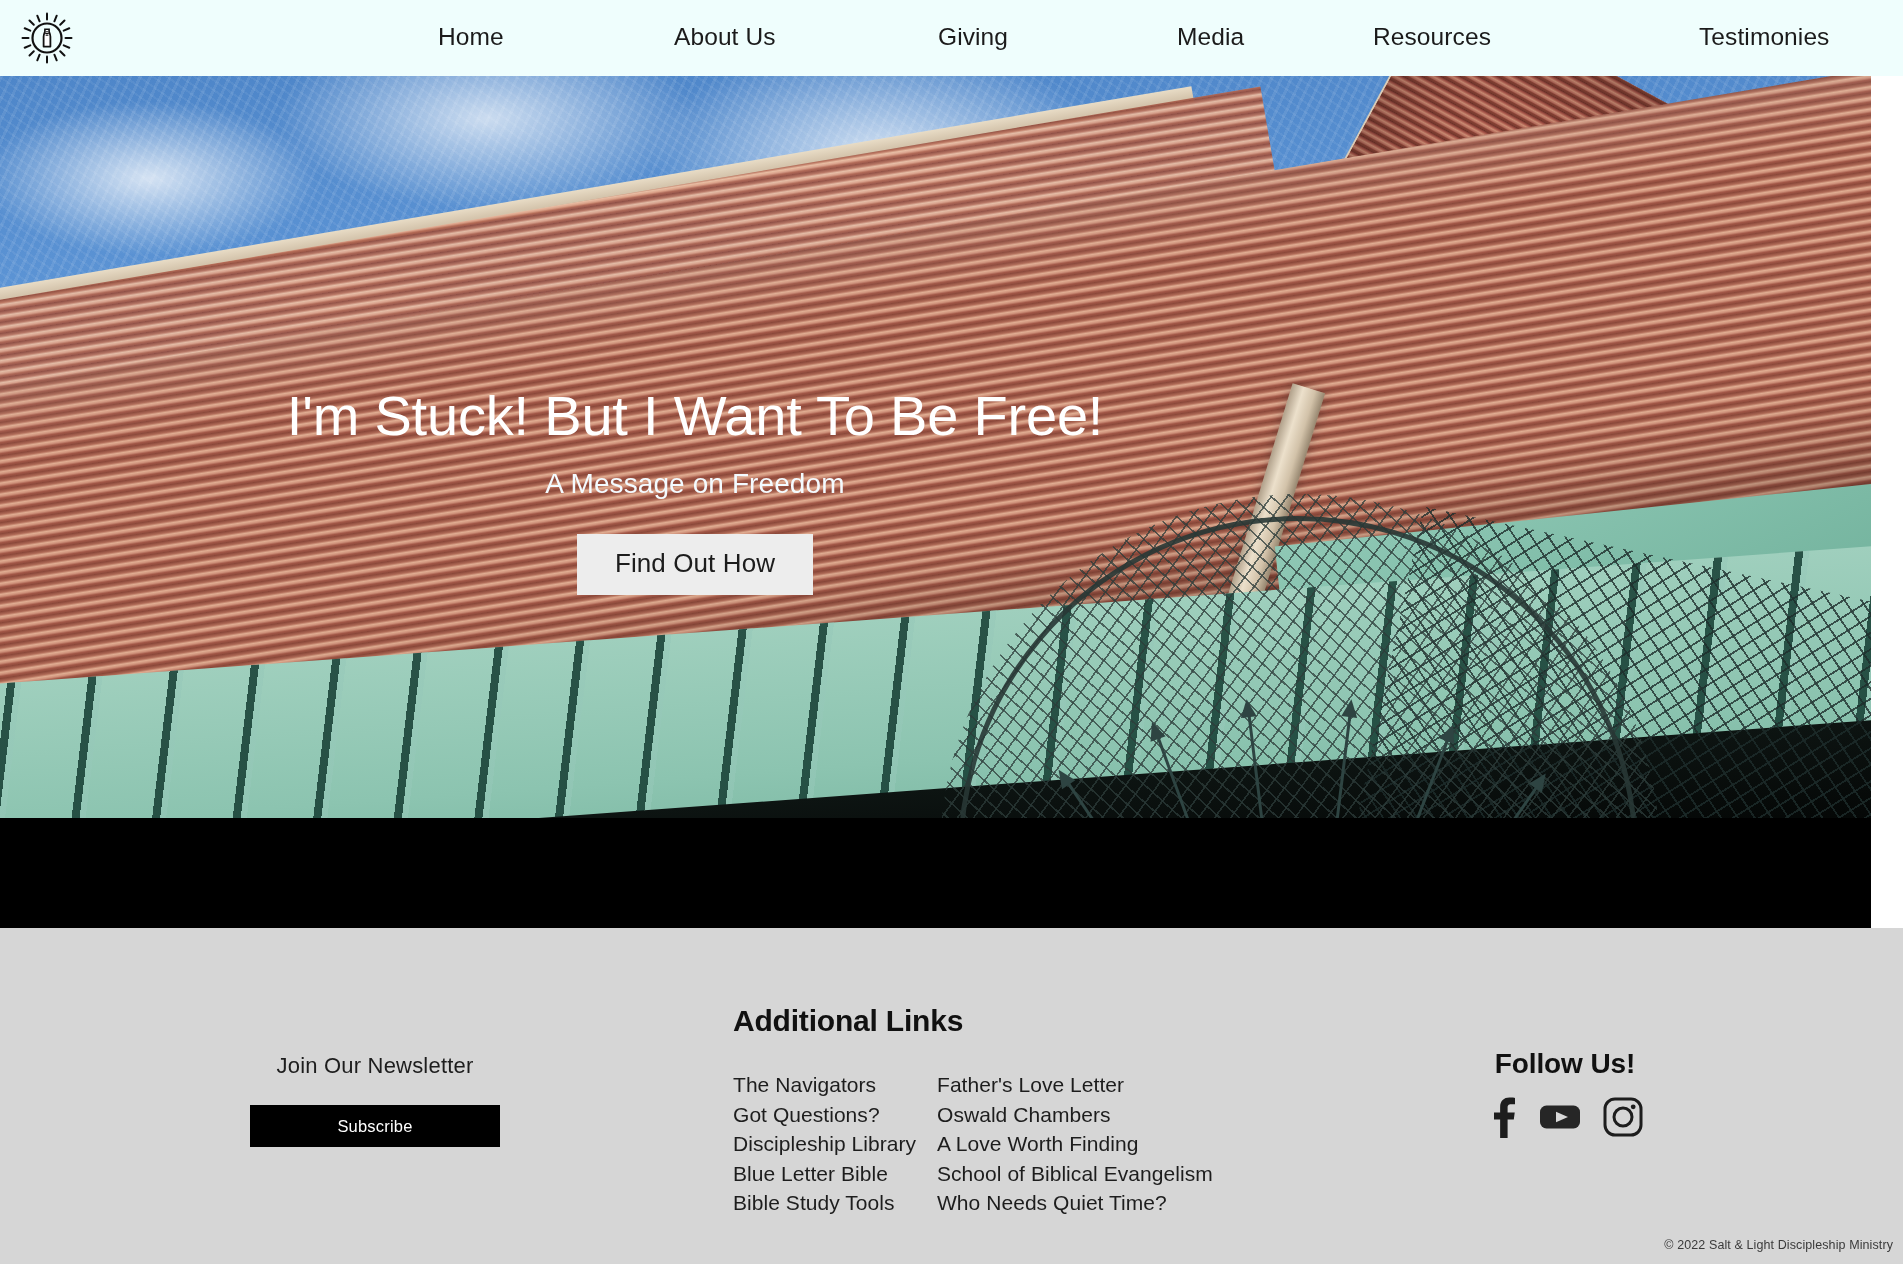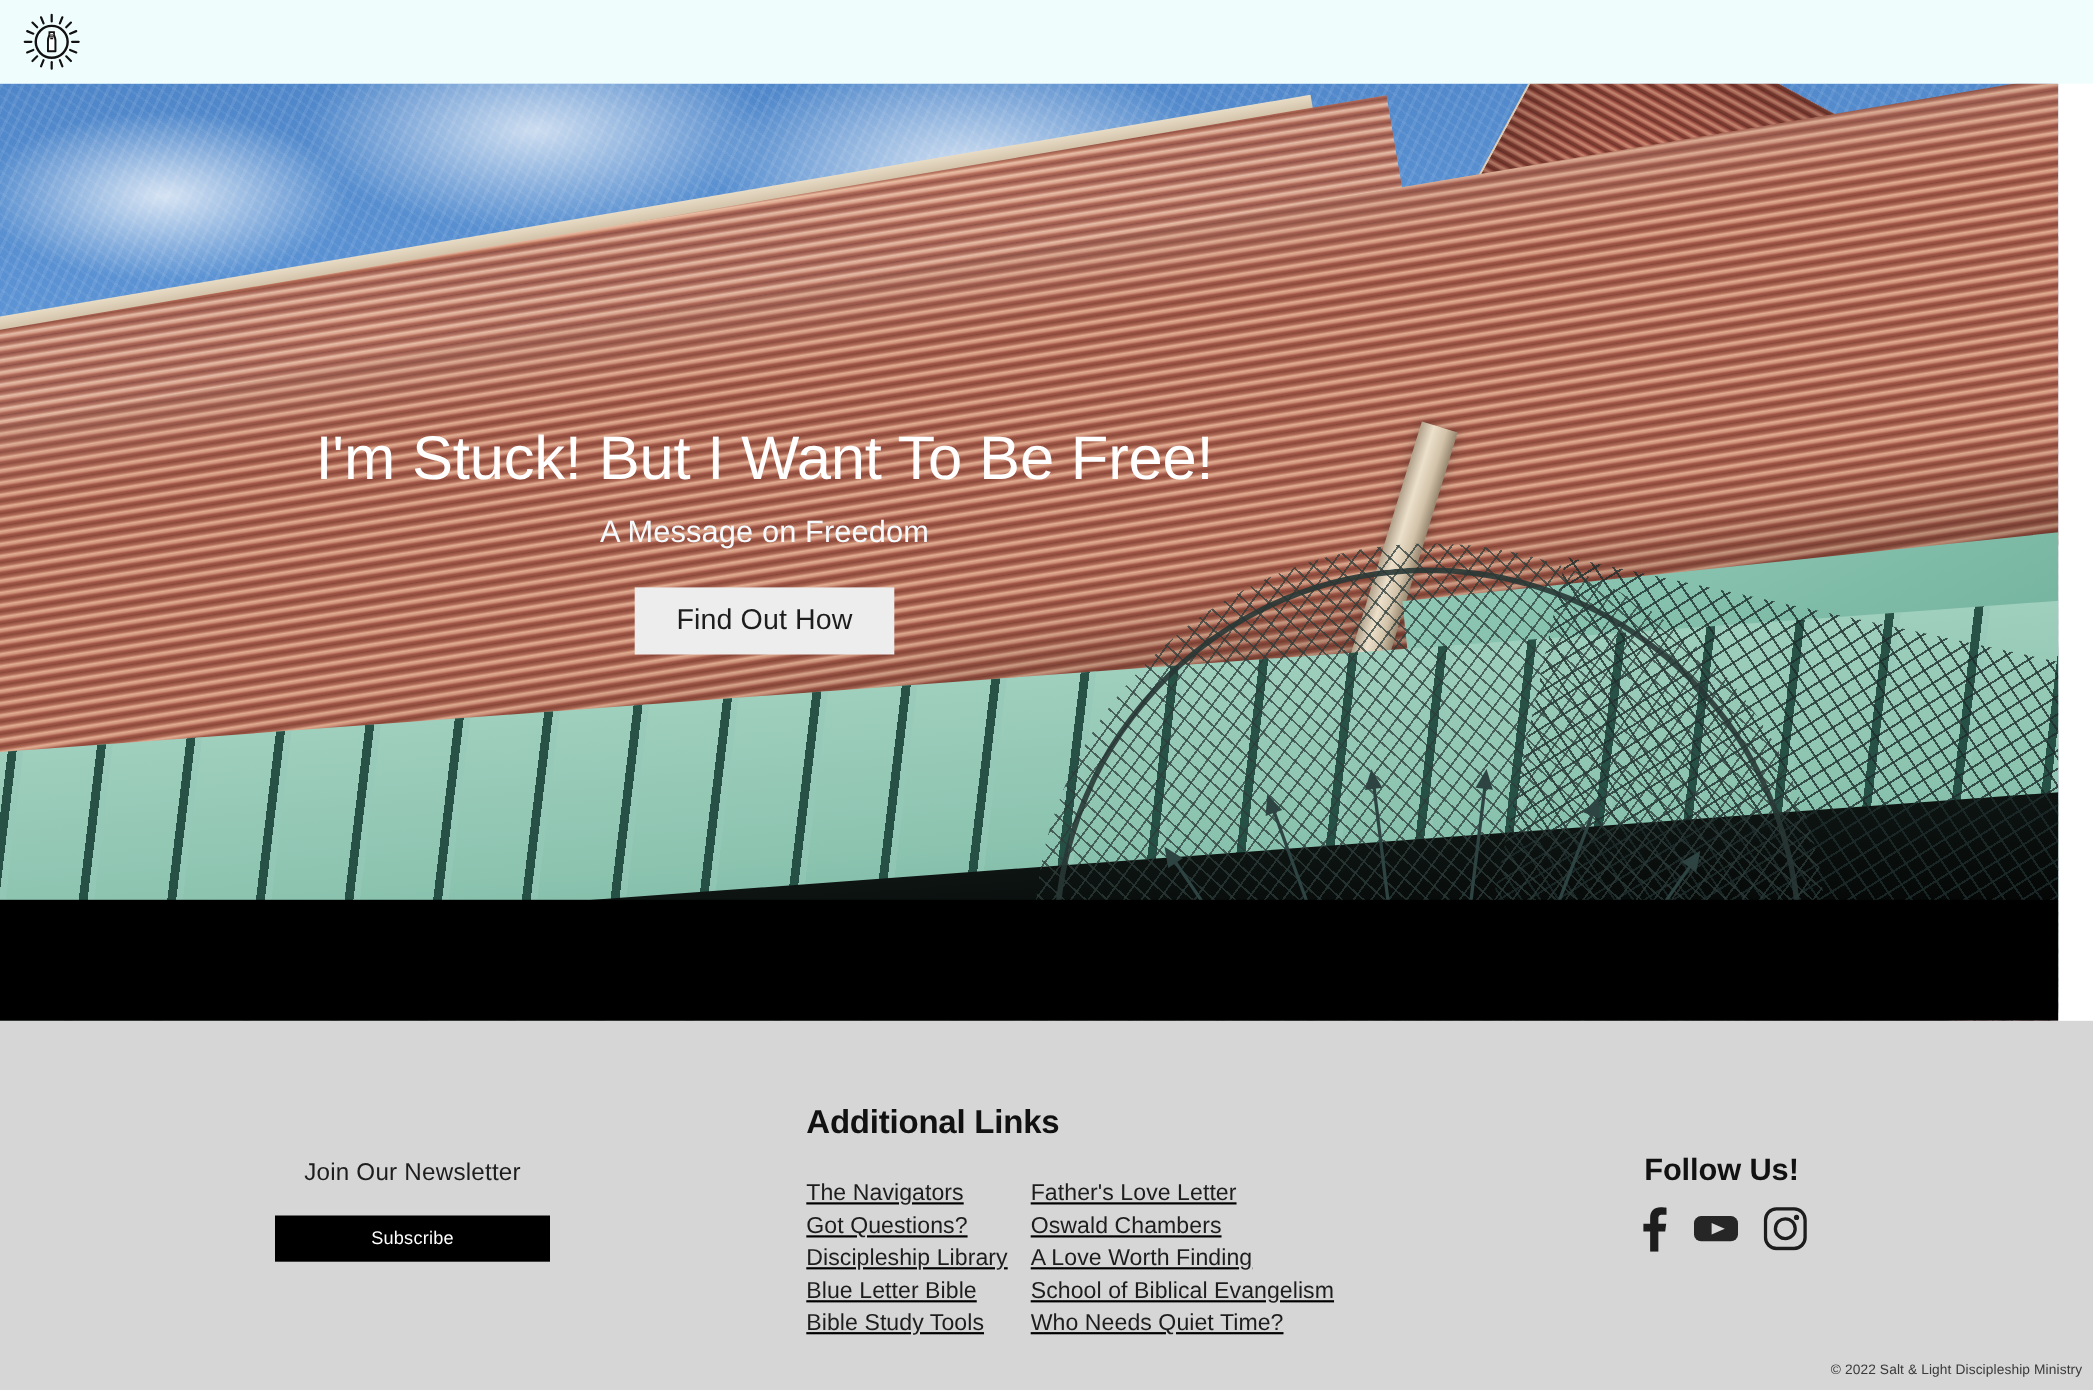--- a/index.html
+++ b/index.html
@@ -376,21 +376,20 @@
   .links-heading {
     font-size: 30px;
     font-weight: 700;
     color: #111111;
     letter-spacing: -0.2px;
     margin-bottom: 32px;
   }
   .links-cols {
     display: flex;
     gap: 0;
-    text-decoration: underline;
   }
   .links-col { width: 204px; }
   .links-col.wide { width: 300px; }
   .footer-link {
     display: block;
     font-size: 21px;
     font-weight: 400;
     color: #1d1d1d;
     line-height: 29.5px;
     text-decoration: none;
@@ -461,20 +460,28 @@
         <circle cx="26" cy="26" r="14.5" fill="none" stroke="#111" stroke-width="2.2"></circle>
         <path d="M22.6 34.6 V24.8 c0-3 1.2-4.4 1.5-5.5 h3.8 c0.3 1.1 1.5 2.5 1.5 5.5 v9.8 z" fill="#fff" stroke="#111" stroke-width="1.8" stroke-linejoin="round"></path>
         <path d="M23.9 19.3 v-2.1 h4.2 v2.1" fill="#fff" stroke="#111" stroke-width="1.6"></path>
         <g stroke="#111" stroke-width="1.1" stroke-linecap="round">
           <line x1="24.6" y1="21.6" x2="27.4" y2="21.6"></line>
           <line x1="25.1" y1="23.2" x2="26.9" y2="23.2"></line>
         </g>
       </svg>
     </a>
 
+    <nav class="nav-links">
+      <span class="nav-item ni0">Home</span>
+      <span class="nav-item ni1">About Us</span>
+      <span class="nav-item ni2">Giving</span>
+      <span class="nav-item ni3">Media</span>
+      <span class="nav-item ni4">Resources</span>
+      <span class="nav-item ni5">Testimonies</span>
+    </nav>
   </header>
 
   <section class="hero">
 
     <div class="hero-photo">
       <div class="sky"></div>
 
       <div class="roof-upper-edge"></div>
       <div class="roof-upper"></div>
 

